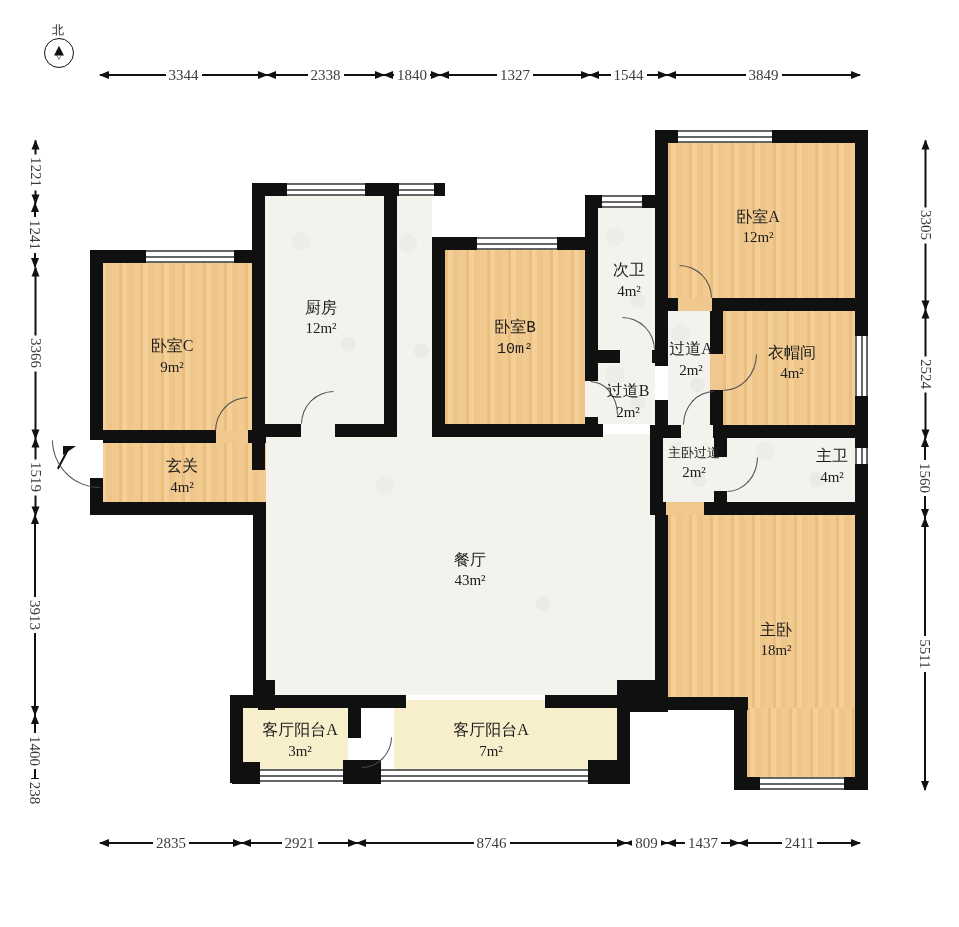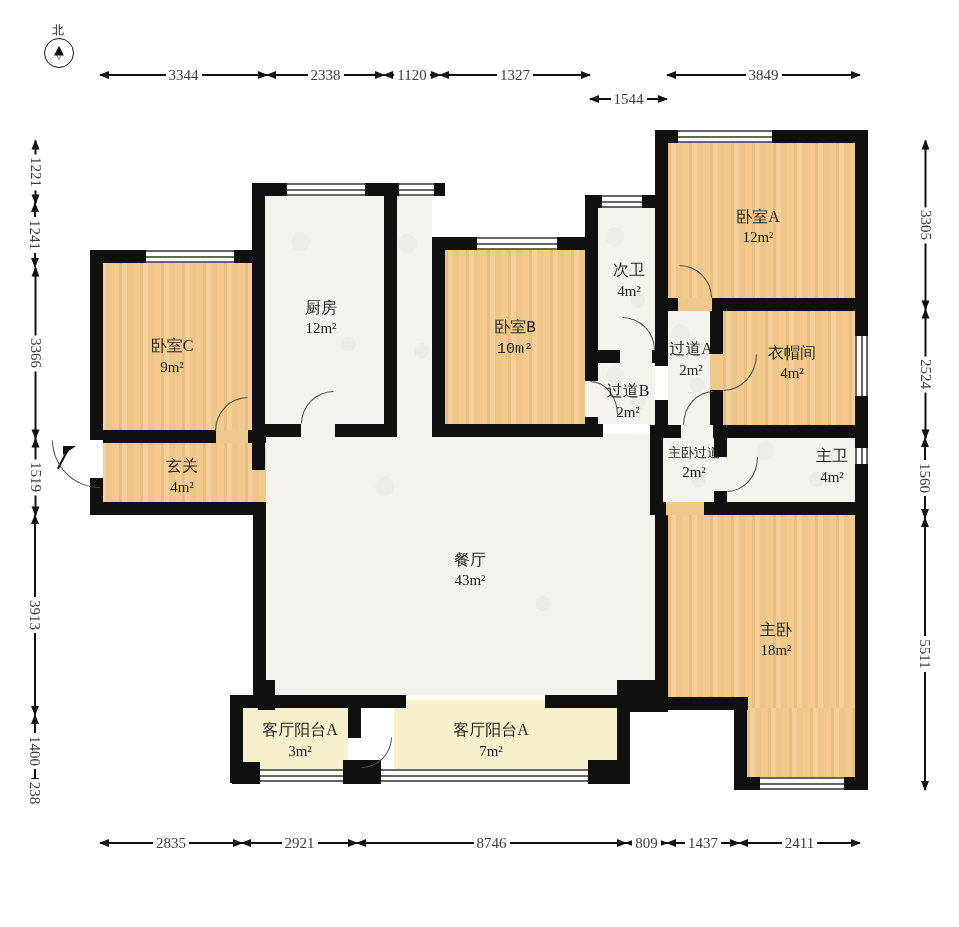--- a/index.html
+++ b/index.html
@@ -216,29 +216,29 @@
         <span class="dlbl">3344</span>
         <span class="tri tr2"></span>
       </div>
       <div class="dim" style="width: 117px; left: 267px; top: 66px;">
         <span class="tri tl2"></span>
         <span class="dlbl">2338</span>
         <span class="tri tr2"></span>
       </div>
       <div class="dim" style="width: 56px; left: 384px; top: 66px;">
         <span class="tri tl2"></span>
-        <span class="dlbl">1120</span>
+        <span class="dlbl">1840</span>
         <span class="tri tr2"></span>
       </div>
       <div class="dim" style="width: 150px; left: 440px; top: 66px;">
         <span class="tri tl2"></span>
         <span class="dlbl">1327</span>
         <span class="tri tr2"></span>
       </div>
-      <div class="dim" style="width: 77px; left: 590px; top: 66px; margin-top: 24px;">
+      <div class="dim" style="width: 77px; left: 590px; top: 66px;">
         <span class="tri tl2"></span>
         <span class="dlbl">1544</span>
         <span class="tri tr2"></span>
       </div>
       <div class="dim" style="width: 193px; left: 667px; top: 66px;">
         <span class="tri tl2"></span>
         <span class="dlbl">3849</span>
         <span class="tri tr2"></span>
       </div>
       <div class="dim" style="width: 142px; left: 100px; top: 834px;">

